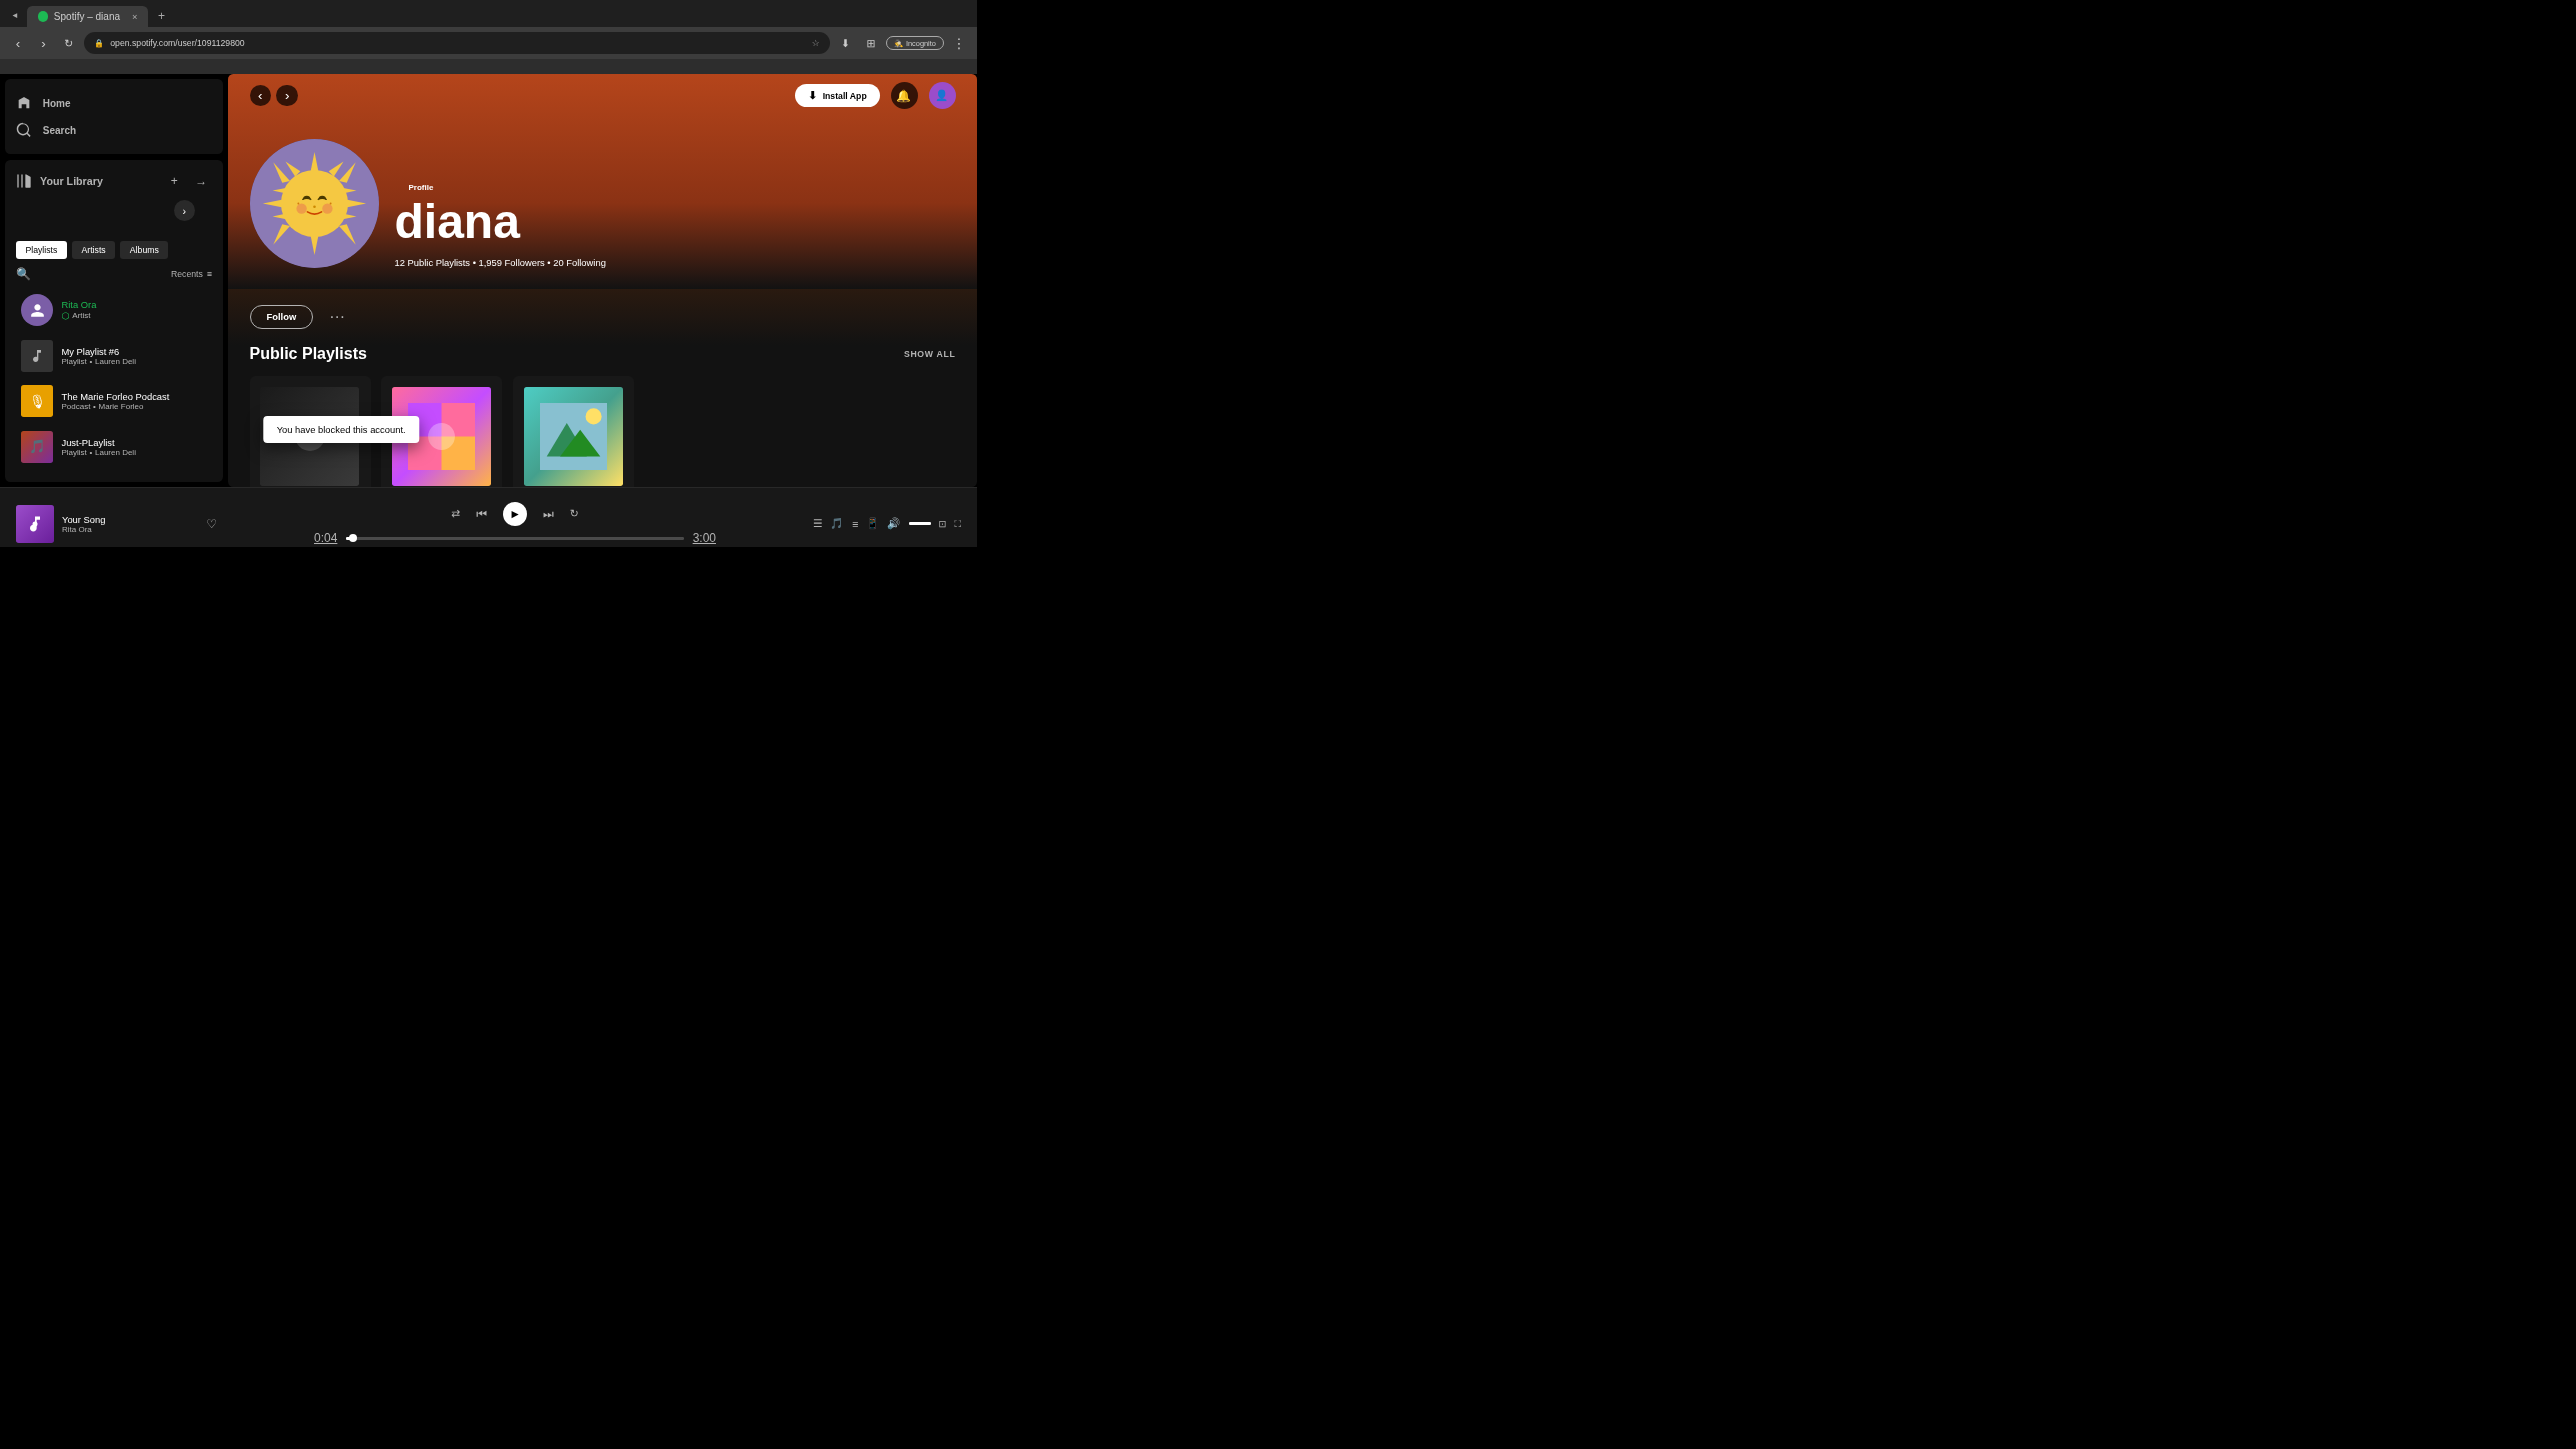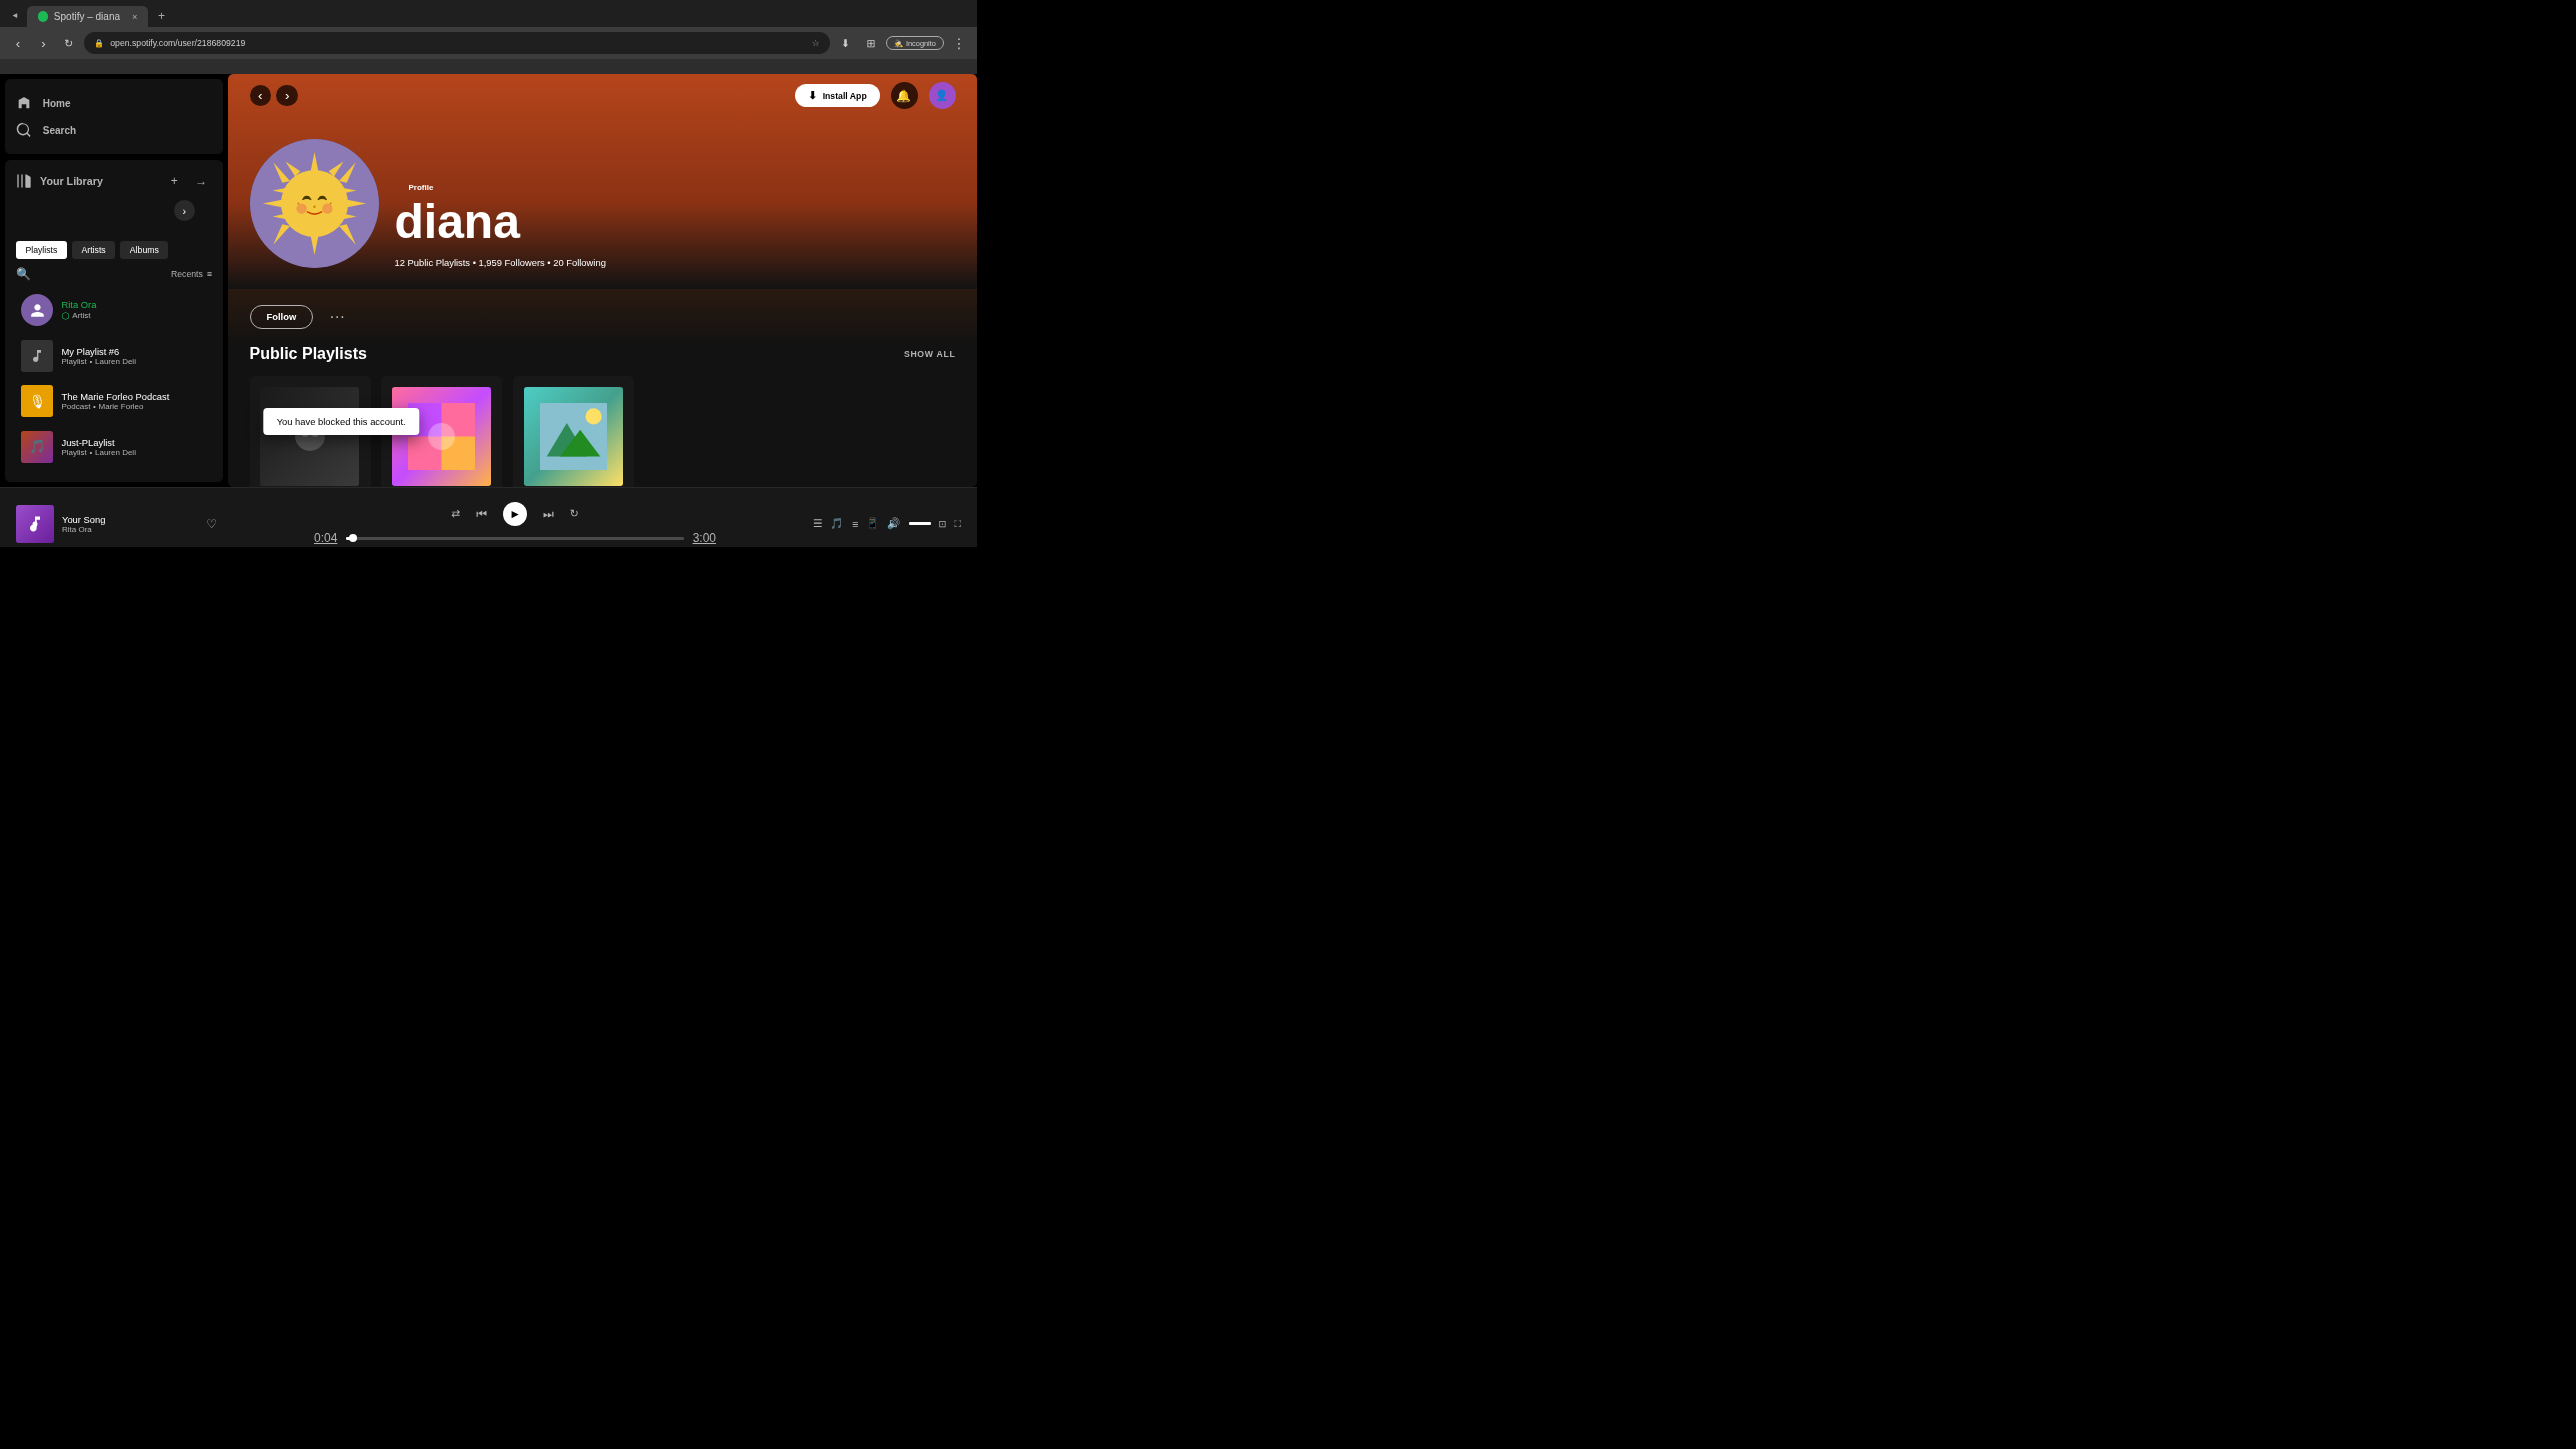--- a/index.html
+++ b/index.html
@@ -127,21 +127,21 @@
       <span class="tab-close">×</span>
     </div>
     <div class="tab-new">+</div>
   </div>
   <div class="browser-nav">
     <button class="nav-btn" style="font-size:13.4px;">‹</button>
     <button class="nav-btn" style="font-size:13.4px;">›</button>
     <button class="nav-btn">↻</button>
     <div class="address-bar">
       <span style="color:#aaa;font-size:8px;">🔒</span>
-      <span class="address-text">open.spotify.com/user/2186809219</span>
+      <span class="address-text">open.spotify.com/user/1091129800</span>
       <span style="color:#aaa;">☆</span>
     </div>
     <div class="nav-extras">
       <span class="nav-icon">⬇</span>
       <span class="nav-icon">⊞</span>
       <div class="incognito-badge">
         <span>🕵</span>
         <span>Incognito</span>
       </div>
       <span class="nav-icon" style="font-size:13.4px;">⋮</span>
@@ -343,21 +343,21 @@
 
           <div class="playlist-card" style="position:relative;">
             <div class="playlist-thumb" style="background: linear-gradient(135deg, #1a1a1a, #3a3a3a); display:flex;align-items:center;justify-content:center;">
               <svg width="40" height="40" viewBox="0 0 24 24" fill="#555">
                   <circle cx="12" cy="12" r="9"></circle>
                   <circle cx="9" cy="10" r="2.5" fill="#888"></circle>
                   <circle cx="15" cy="10" r="2.5" fill="#888"></circle>
                 </svg>
             </div>
 
-            <div class="blocked-tooltip" style="position:absolute;top:32px;left:50%;transform:translateX(-30%);z-index:200;">
+            <div class="blocked-tooltip" style="position:absolute;top:40px;left:50%;transform:translateX(-30%);z-index:200;">
               <span>You have blocked this account.</span>
             </div>
           </div>
 
           <div class="playlist-card">
             <div class="playlist-thumb" style="background: linear-gradient(135deg, #ff6b9d, #c44dff, #ffb347); display:flex;align-items:center;justify-content:center; overflow:hidden;">
               <svg width="67" height="67" viewBox="0 0 100 100">
                 <rect width="100" height="100" fill="#ff6b9d"></rect>
                 <rect x="0" y="0" width="50" height="50" fill="#c44dff"></rect>
                 <rect x="50" y="50" width="50" height="50" fill="#ffb347"></rect>

